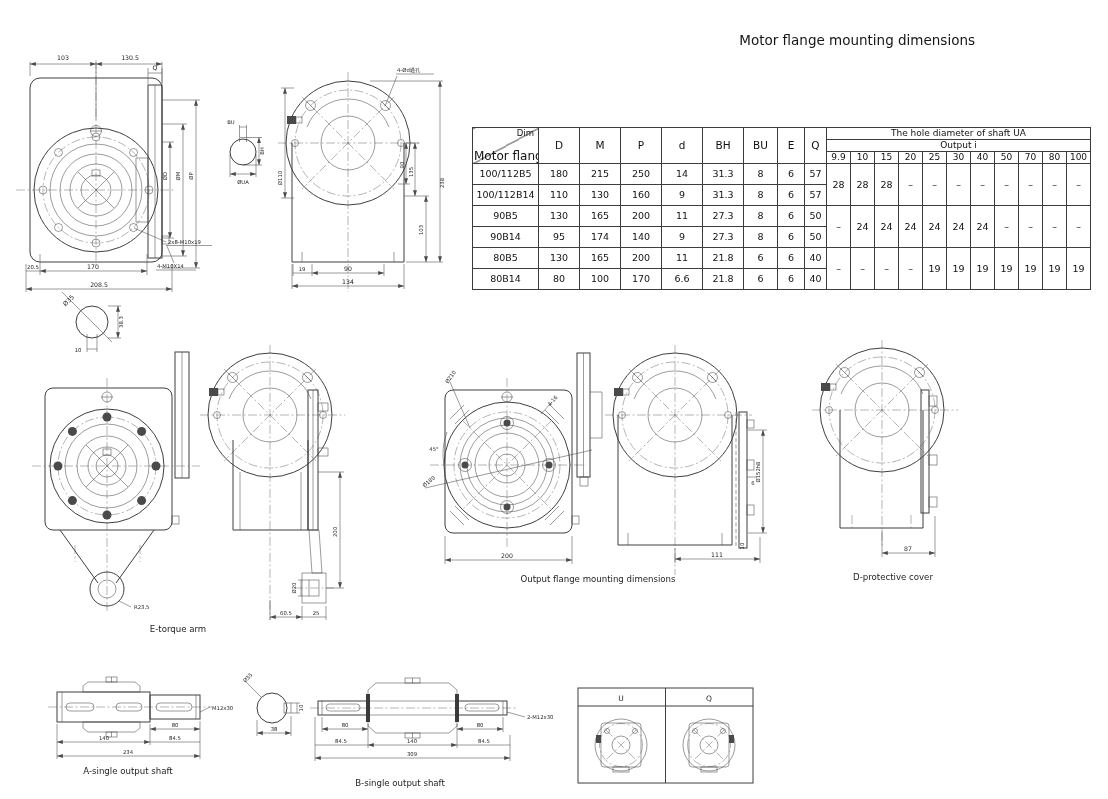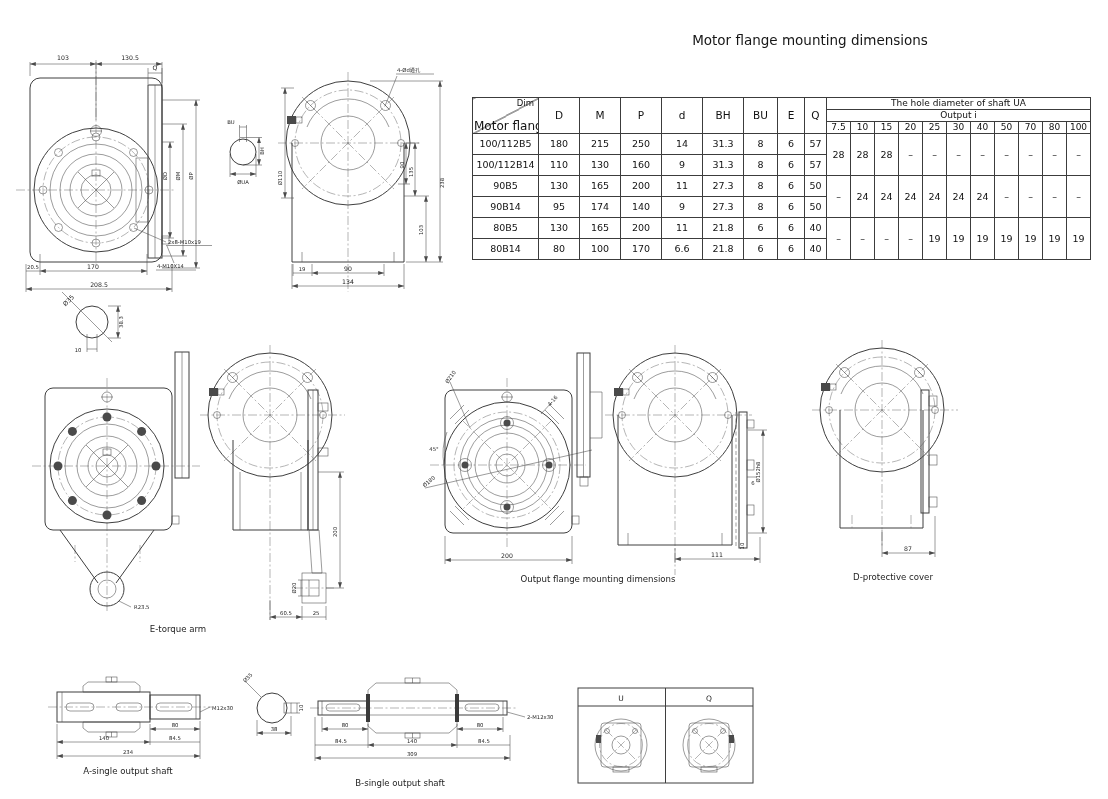--- a/index.html
+++ b/index.html
@@ -1,20 +1,20 @@
 <!DOCTYPE html>
 <html><head>
 <meta charset="utf-8">
 <style>
 *{margin:0;padding:0;box-sizing:border-box}
 html,body{background:#fff}
 body{width:1108px;height:799px;position:relative;font-family:"DejaVu Sans",sans-serif;overflow:hidden;color:#1a1a1a}
-#title{position:absolute;left:645px;top:32px;width:330px;text-align:center;font-size:13.5px;color:#161616}
+#title{position:absolute;left:645px;top:32px;width:330px;text-align:right;font-size:13.5px;color:#161616}
 #stage{position:absolute;left:0;top:0}
-#dimtable{position:absolute;left:472px;top:97px;border-collapse:collapse;table-layout:fixed;color:#111}
+#dimtable{position:absolute;left:472px;top:127px;border-collapse:collapse;table-layout:fixed;color:#111}
 #dimtable th,#dimtable td{border:1px solid #3c3c3c;text-align:center;vertical-align:middle;font-weight:normal;padding:0;font-size:9.5px;line-height:1;overflow:hidden;white-space:nowrap}
 #dimtable thead tr{height:12px}
 #dimtable thead th{font-size:9px}
 #dimtable tbody tr{height:21px}
 .corner{position:relative;background:linear-gradient(to bottom right,transparent 49.3%,#3c3c3c 49.3%,#3c3c3c 50.7%,transparent 50.7%)}
 .corner .ct{position:absolute;top:1px;right:4px;font-size:8.5px}
 .corner .cb{position:absolute;bottom:1px;left:1px;font-size:12px}
 svg .s{stroke:#3f3f3f;stroke-width:1;fill:none}
 svg .t{stroke:#4a4a4a;stroke-width:.55;fill:none}
 svg .cl{stroke:#6a6a6a;stroke-width:.5;fill:none;stroke-dasharray:9 2.5 2 2.5}
@@ -67,21 +67,21 @@
         <th rowspan="3" style="font-size: 10.5px;">BH</th>
         <th rowspan="3" style="font-size: 10.5px;">BU</th>
         <th rowspan="3" style="font-size: 10.5px;">E</th>
         <th rowspan="3" style="font-size: 10.5px;">Q</th>
         <th id="uahd" colspan="11">The hole diameter of shaft UA</th>
     </tr>
     <tr>
       <th colspan="11">Output i</th>
     </tr>
     <tr>
-        <th>7.5</th>
+        <th>9.9</th>
         <th>10</th>
         <th>15</th>
         <th>20</th>
         <th>25</th>
         <th>30</th>
         <th>40</th>
         <th>50</th>
         <th>70</th>
         <th>80</th>
         <th>100</th>

